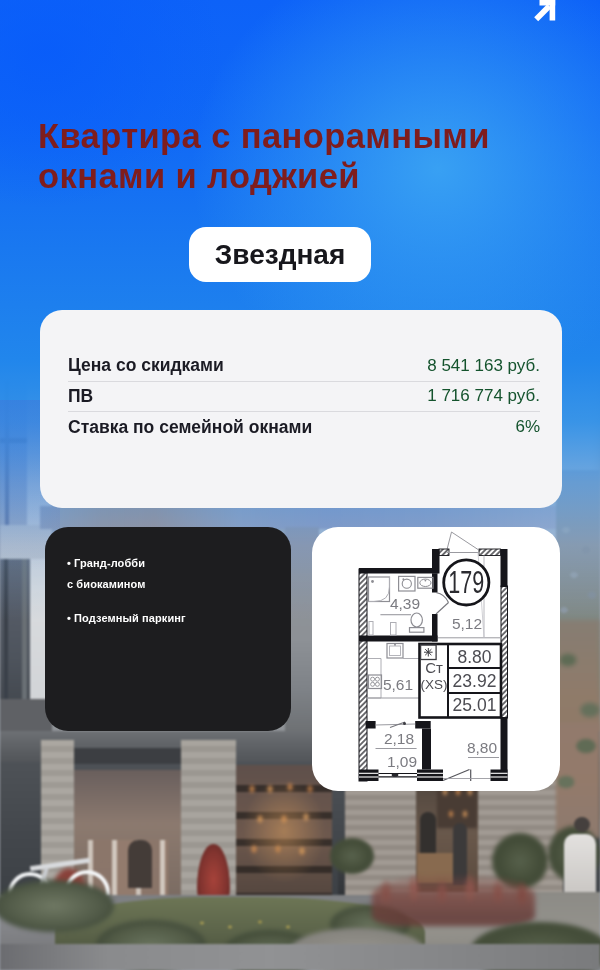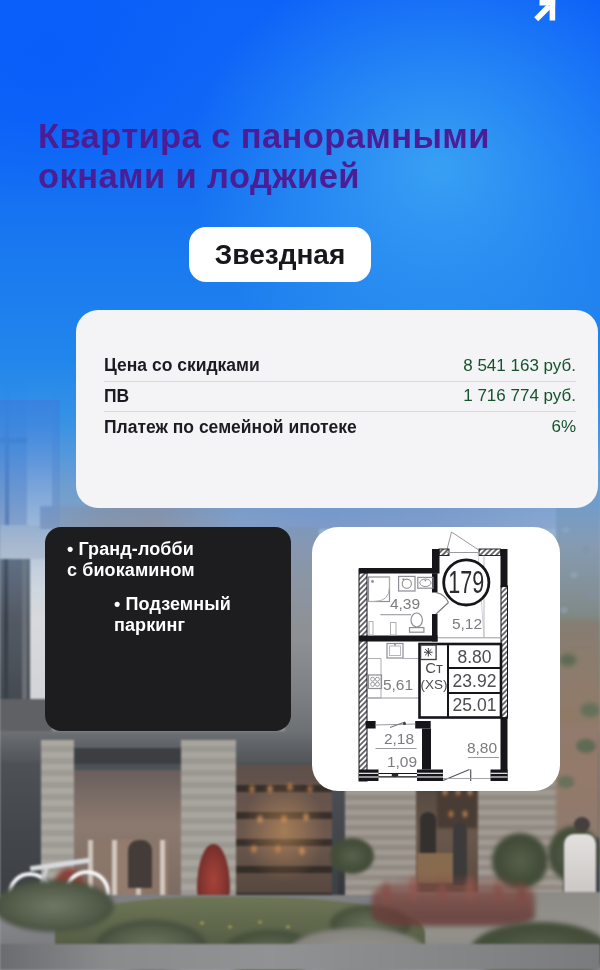--- a/index.html
+++ b/index.html
@@ -226,64 +226,64 @@
     background:linear-gradient(180deg,rgba(70,110,210,0.35),rgba(90,120,200,0.12) 75%,rgba(90,120,200,0));"></div>
 
   <svg class="abs" style="left:532px;top:0px;" width="26" height="22" viewBox="0 0 26 22">
     <g fill="#ffffff">
       <rect x="17.6" y="0" width="5.6" height="20.5"></rect>
       <rect x="7.5" y="0" width="15.7" height="5.5"></rect>
     </g>
     <line x1="4.2" y1="19.2" x2="17.4" y2="6" stroke="#ffffff" stroke-width="5.7"></line>
   </svg>
 
-  <div class="abs" style="left:38px;top:116px;width:540px;color:#4c1d95;
+  <div class="abs" style="left:38px;top:116px;width:540px;color:#7f1d1d;
     font-size:34.5px;line-height:40px;font-weight:700;letter-spacing:0.4px;">
     Квартира с панорамными<br>окнами и лоджией</div>
 
 
   <div class="abs" style="left:189px;top:227px;width:182px;height:55px;border-radius:17px;
     background:#ffffff;color:#17171c;font-size:28px;font-weight:700;
     display:flex;align-items:center;justify-content:center;">Звездная</div>
 
   <div id="pricecard" class="abs" style="left:40px;top:310px;width:522px;height:198px;border-radius:22px;
-    background:#f4f4f6;padding:41px 22px 0 28px;margin-left:36px;">
+    background:#f4f4f6;padding:41px 22px 0 28px;">
     <style>
       .prow{height:30.6px;display:flex;align-items:center;justify-content:space-between;
             border-bottom:1px solid #dadade;}
       .prow:last-child{border-bottom:none;}
       .prow b{color:#1b1b24;font-weight:700;font-size:17.5px;}
       .prow span{color:#14532d;font-weight:400;font-size:17px;}
     </style>
 
     <div class="prow">
         <b>Цена со скидками</b>
         <span>8 541 163 руб.</span>
       </div>
 
     <div class="prow">
         <b>ПВ</b>
         <span>1 716 774 руб.</span>
       </div>
 
     <div class="prow">
-        <b>Платеж по семейной ипотеке</b>
+        <b>Ставка по семейной окнами</b>
         <span>6%</span>
       </div>
 
   </div>
 
-  <div id="featcard" class="abs" style="left:45px;top:527px;width:246px;height:204px;border-radius:16px;
-    background:#1d1d1f;color:#fff;padding:12px 18px 0 22px;
-    font-size:18px;line-height:20.5px;font-weight:600;letter-spacing:0.1px;">
+  <div id="featcard" class="abs" style="left:45px;top:527px;width:246px;height:204px;border-radius:23px;
+    background:#1d1d1f;color:#fff;padding:26px 18px 0 22px;
+    font-size:11px;line-height:20.5px;font-weight:600;letter-spacing:0.1px;">
 
     <div>• Гранд-лобби<br>с биокамином</div>
 
 
-    <div style="margin-top:14px;margin-left:47px;">• Подземный паркинг</div>
+    <div style="margin-top:14px;">• Подземный паркинг</div>
   </div>
 
   <div id="plancard" class="abs" style="left:312px;top:527px;width:248px;height:264px;border-radius:26px;
     background:#ffffff;">
   <svg width="248" height="264" viewBox="0 0 248 264" style="display:block;" font-family="Liberation Sans, sans-serif">
     <defs>
       <pattern id="hat" width="3.8" height="3.8" patternUnits="userSpaceOnUse" patternTransform="rotate(45)">
         <rect width="3.8" height="3.8" fill="#ffffff"></rect>
         <line x1="1.9" y1="0" x2="1.9" y2="3.8" stroke="#1a1a20" stroke-width="1.25"></line>
       </pattern>

